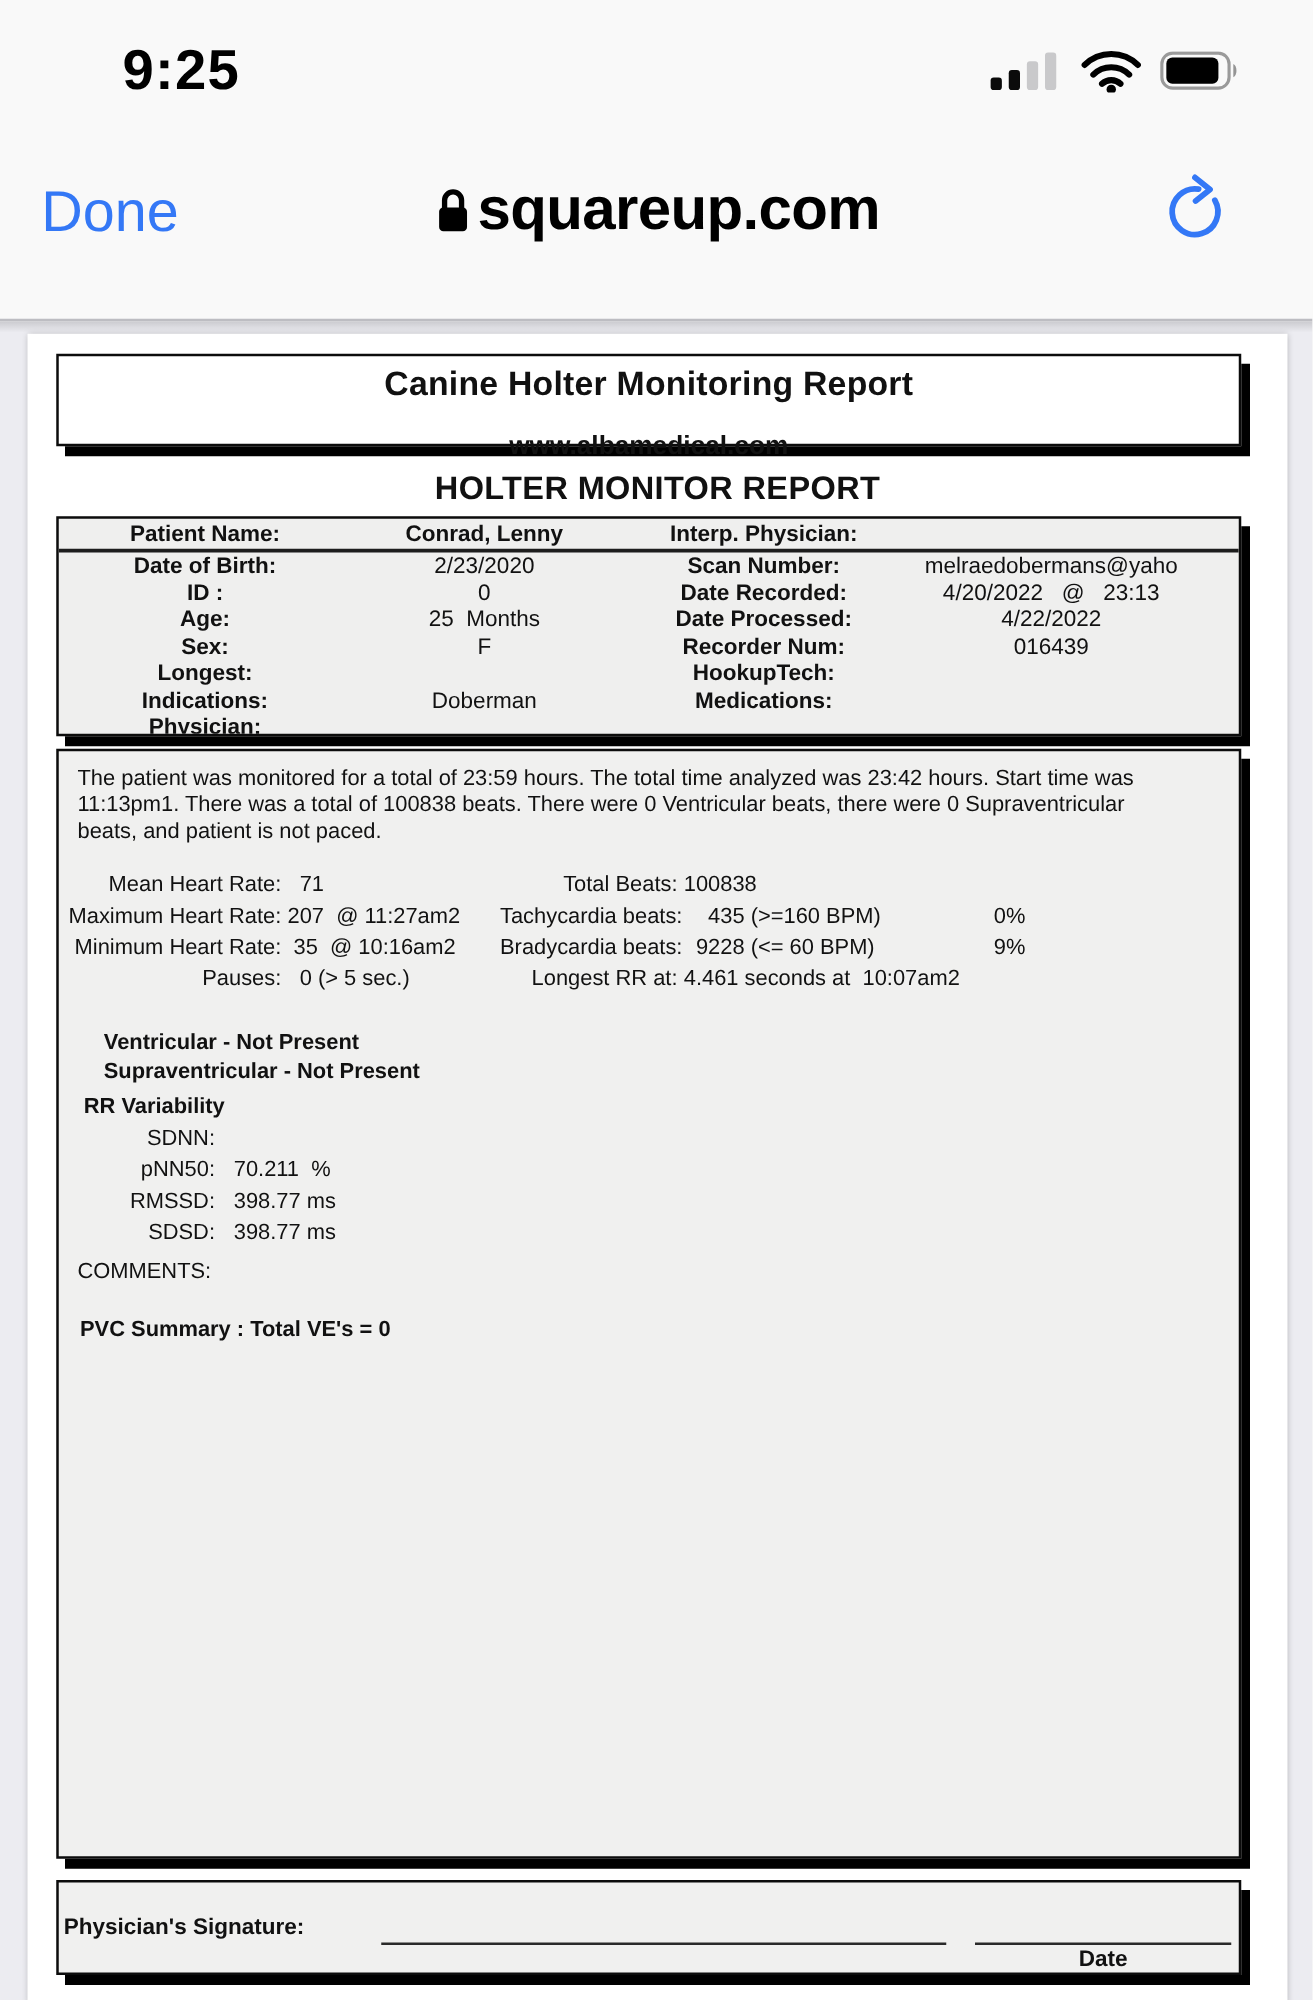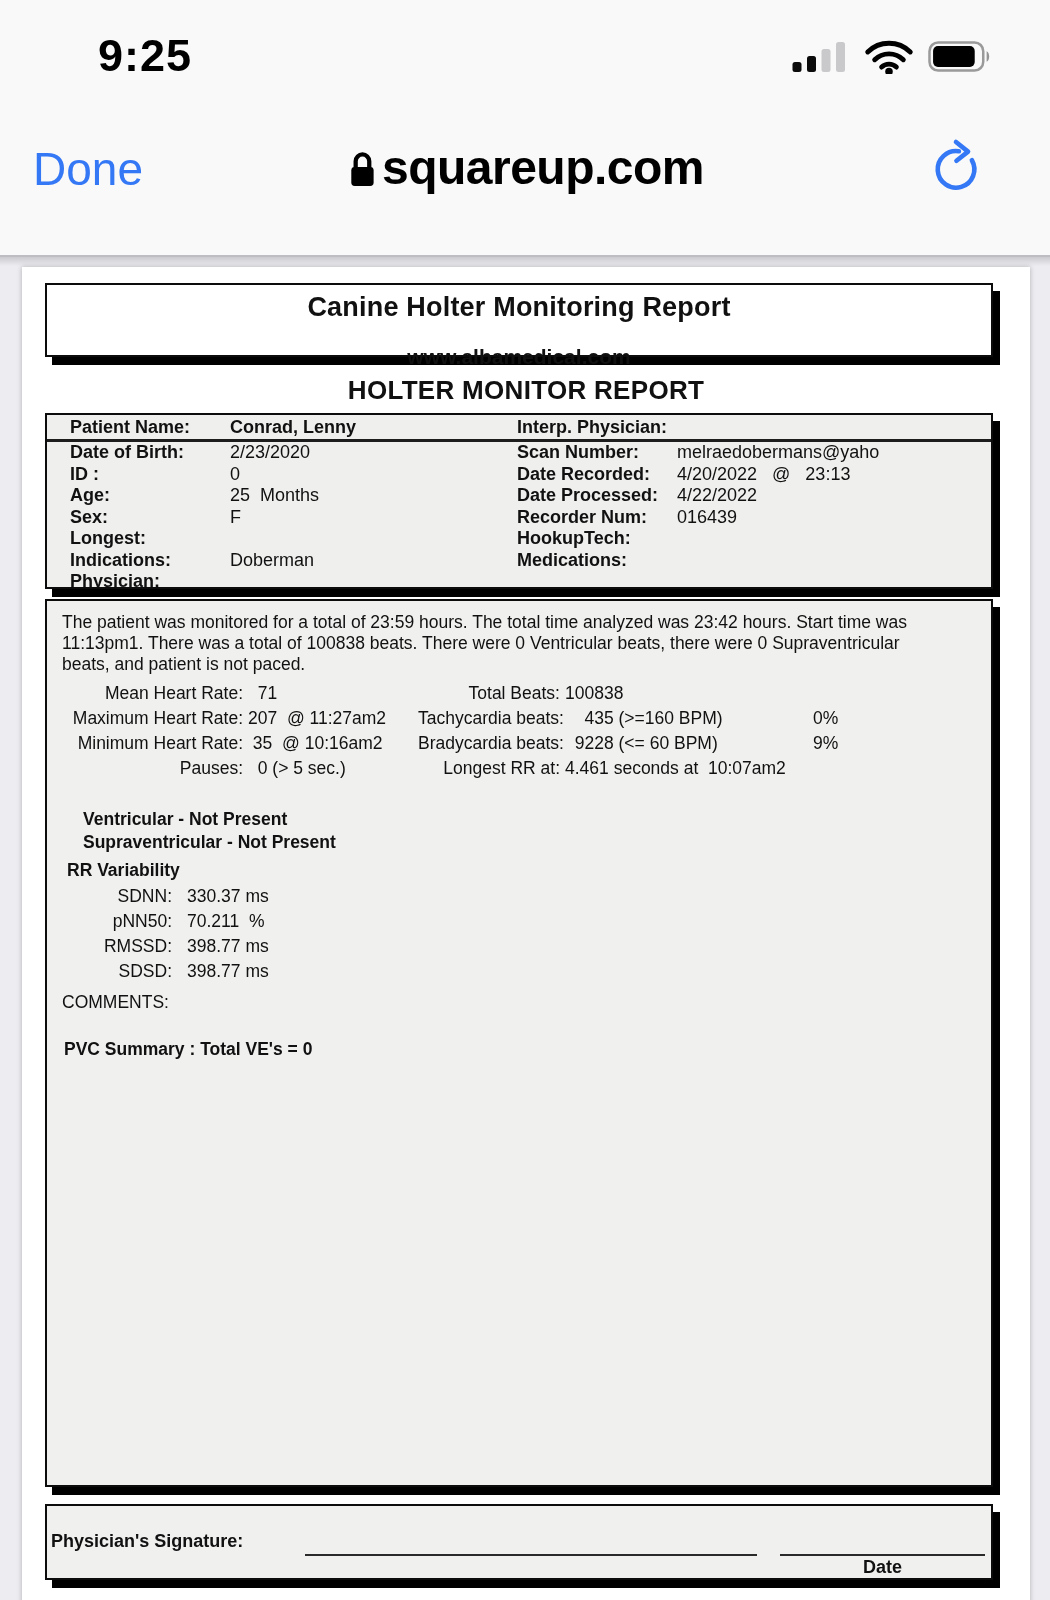--- a/index.html
+++ b/index.html
@@ -50,30 +50,30 @@
   .rpt-title{font-size:27px;font-weight:700;margin-top:7px;letter-spacing:0.2px;}
   .rpt-site{font-size:21px;font-weight:700;margin-top:22px;}
   .report-heading{
     position:absolute;top:108px;left:0;width:100%;text-align:center;
     font-size:26px;font-weight:700;letter-spacing:0.3px;
   }
   
   .patient-box{top:146px;height:176px;background:#efefee;font-size:18px;overflow:hidden;}
   .pt-row{
     display:grid;grid-template-columns:160px 287px 160px 1fr;
-    padding-left:23px;height:21.5px;align-items:center;
+    padding-left:37px;height:21.5px;align-items:center;text-align:center;
   }
   .pt-head{height:24px;border-bottom:3px solid #1d1d1d;}
   .pt-label{font-weight:700;white-space:pre;}
   .pt-value{white-space:pre;}
   .pt-value.b{font-weight:700;}
   
   .summary-box{top:332px;height:888px;background:#f0f0ef;font-size:17.5px;overflow:hidden;}
   .para{margin:11px 15px 0 15px;width:885px;line-height:21px;}
-  .stats{margin-top:6px;padding-left:18px;}
+  .stats{margin-top:20px;}
   .stat-row{
     display:grid;grid-template-columns:178px 175px 142px 225px 80px;
     height:25px;align-items:center;white-space:pre;
   }
   .stat-row .r{text-align:right;}
   .stat-row .v{padding-left:5px;}
   .stat-row .pct{padding-left:28px;}
   .findings{margin:27px 0 0 36px;line-height:22.5px;font-weight:700;}
   .rr-title{margin:7px 0 0 20px;font-weight:700;}
   .rr-rows{margin-top:3px;}
@@ -238,21 +238,20 @@
 
       <div class="findings">
         <div>Ventricular - Not Present</div>
         <div>Supraventricular - Not Present</div>
       </div>
 
       <div class="rr-title">RR Variability</div>
       <div class="rr-rows">
         <div class="rr-row">
           <span class="rr-label">SDNN:</span>
-          <span class="rr-value">330.37 ms</span>
         </div>
         <div class="rr-row">
           <span class="rr-label">pNN50:</span>
           <span class="rr-value">70.211  %</span>
         </div>
         <div class="rr-row">
           <span class="rr-label">RMSSD:</span>
           <span class="rr-value">398.77 ms</span>
         </div>
         <div class="rr-row">

